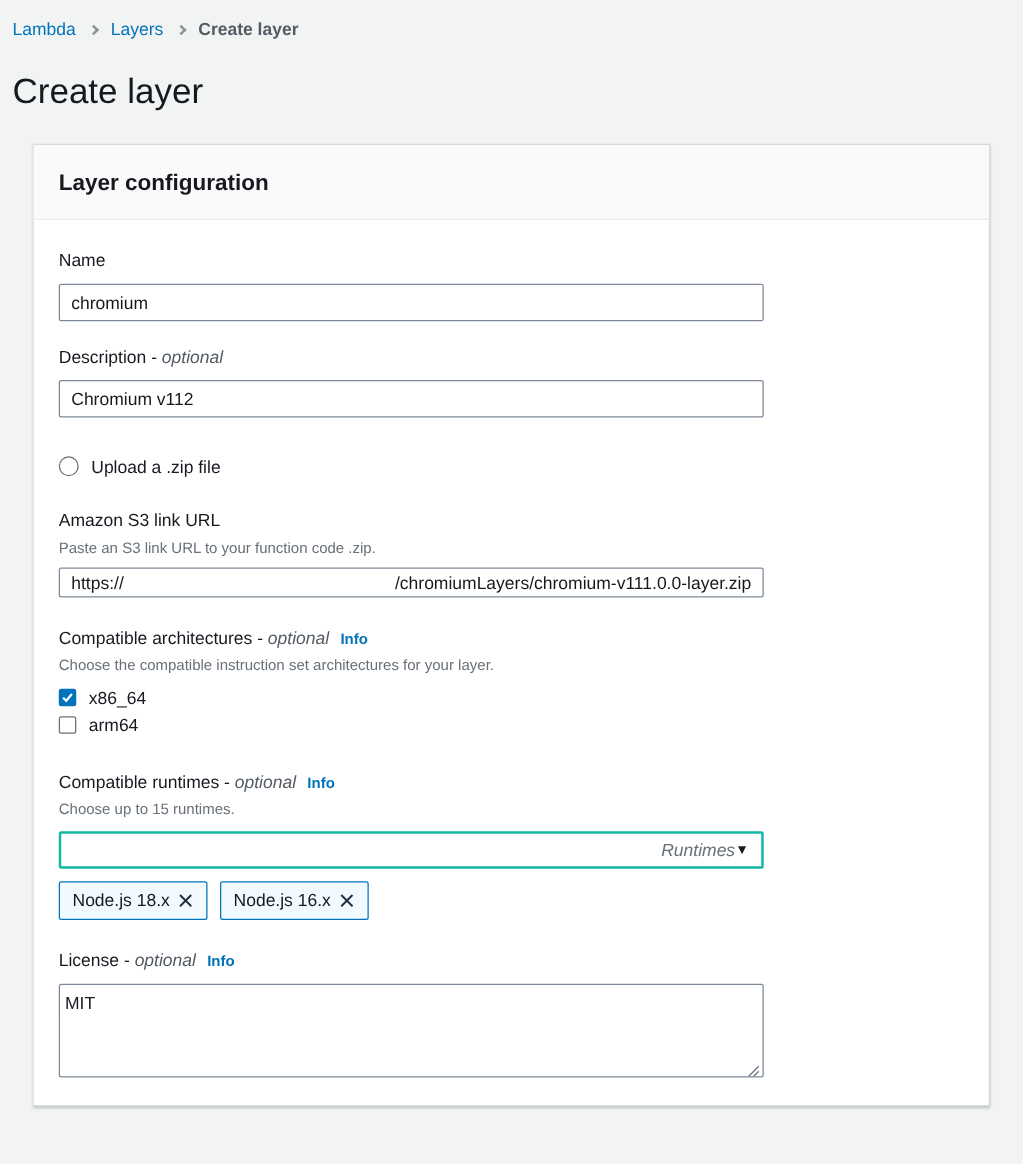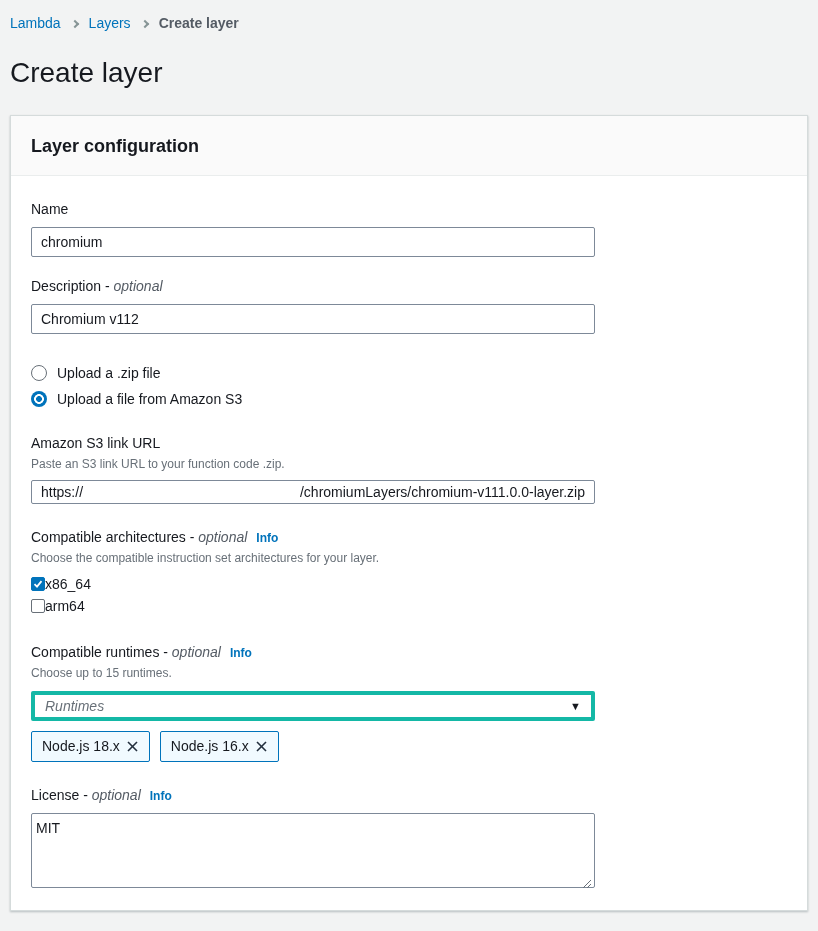--- a/index.html
+++ b/index.html
@@ -14,21 +14,21 @@
   
   .breadcrumb { display: flex; align-items: center; gap: 9px; padding: 15px 10px 0; font-size: 14px; line-height: 17px; }
   .crumb-link { color: var(--accent-blue); text-decoration: none; cursor: pointer; }
   .crumb-current { color: #545b64; font-weight: 700; }
   .crumb-sep { width: 6px; height: 6px; border-right: 2px solid #879596; border-top: 2px solid #879596; transform: rotate(45deg); margin: 0 2px; }
 
   
   .page-title { margin: 24px 10px 0; font-size: 28px; font-weight: 400; line-height: 34px; color: #16191f; }
 
   
-  .card { margin: 25px 10px 0; background: #ffffff; border: 1px solid #d5dbdb; box-shadow: 0 1px 2px rgba(0,28,36,.25); }
+  .card { margin: 25px 26px 0; background: #ffffff; border: 1px solid #d5dbdb; box-shadow: 0 1px 2px rgba(0,28,36,.25); }
   .card-header { background: #fafafa; border-bottom: 1px solid #eaeded; padding: 20px 20px 19px; }
   .card-title { margin: 0; font-size: 18px; font-weight: 700; line-height: 20px; }
   .card-body { padding: 24px 20px 22px; }
 
   
   .field-label { font-size: 14px; line-height: 15px; color: #16191f; }
   .optional { font-style: italic; color: #545b64; }
   .info-link { color: var(--accent-blue); font-size: 12px; font-weight: 700; margin-left: 9px; cursor: pointer; text-decoration: none; }
   .helper { font-size: 12px; line-height: 14px; color: #687078; margin-top: 5px; }
 
@@ -58,31 +58,31 @@
   
   .split-input {
     width: 564px; height: 24px; margin-top: 9px;
     border: 1px solid #7d8998; border-radius: 2px; background: #fff;
     display: flex; align-items: center; justify-content: space-between;
     padding: 0 9px; font-size: 14px; cursor: text;
   }
 
   
   .check-rows { margin-top: 8px; }
-  .check-row { display: flex; align-items: center; font-size: 14px; height: 22px; cursor: pointer; }
+  .check-row { display: flex; align-items: center; gap: 10px; font-size: 14px; height: 22px; cursor: pointer; }
   .checkbox { width: 14px; height: 14px; border: 1px solid #687078; border-radius: 2px; background: #fff; flex: none; display: flex; align-items: center; justify-content: center; }
   .checkbox svg { display: none; }
   .checkbox.on { background: var(--accent-blue); border-color: var(--accent-blue); }
   .checkbox.on svg { display: block; }
 
   
   .select {
     width: 564px; height: 30px; margin-top: 11px;
-    border: 4px solid #14b8a6; border-radius: 2px; background: #fff;
-    display: flex; align-items: center; justify-content: space-between;
+    border: 2px solid #14b8a6; border-radius: 2px; background: #fff;
+    display: flex; align-items: center; justify-content: flex-end;
     padding: 0 10px; cursor: pointer;
   }
   .select-placeholder { font-style: italic; color: #687078; font-size: 14px; }
   .caret { font-size: 11px; color: #16191f; line-height: 1; }
 
   
   .token-list { margin-top: 10px; display: flex; gap: 10px; }
   .token {
     display: inline-flex; align-items: center; gap: 6px;
     background: var(--token-bg); border: 1px solid var(--accent-blue); border-radius: 2px;
@@ -126,24 +126,20 @@
 
     <div class="field f-desc">
       <label class="field-label"><span>Description -</span> <span class="optional">optional</span></label>
       <input class="text-input" type="text" value="Chromium v112" style="">
     </div>
 
     <div class="radio-group">
       <div class="radio-row">
         <span class="radio"></span>
         <span>Upload a .zip file</span>
-      </div>
-      <div class="radio-row">
-        <span class="radio on"></span>
-        <span>Upload a file from Amazon S3</span>
       </div>
     </div>
 
     <div class="field f-s3">
       <label class="field-label">Amazon S3 link URL</label>
       <div class="helper">Paste an S3 link URL to your function code .zip.</div>
       <div class="split-input">
         <span>https://</span>
         <span>/chromiumLayers/chromium-v111.0.0-layer.zip</span>
       </div>

